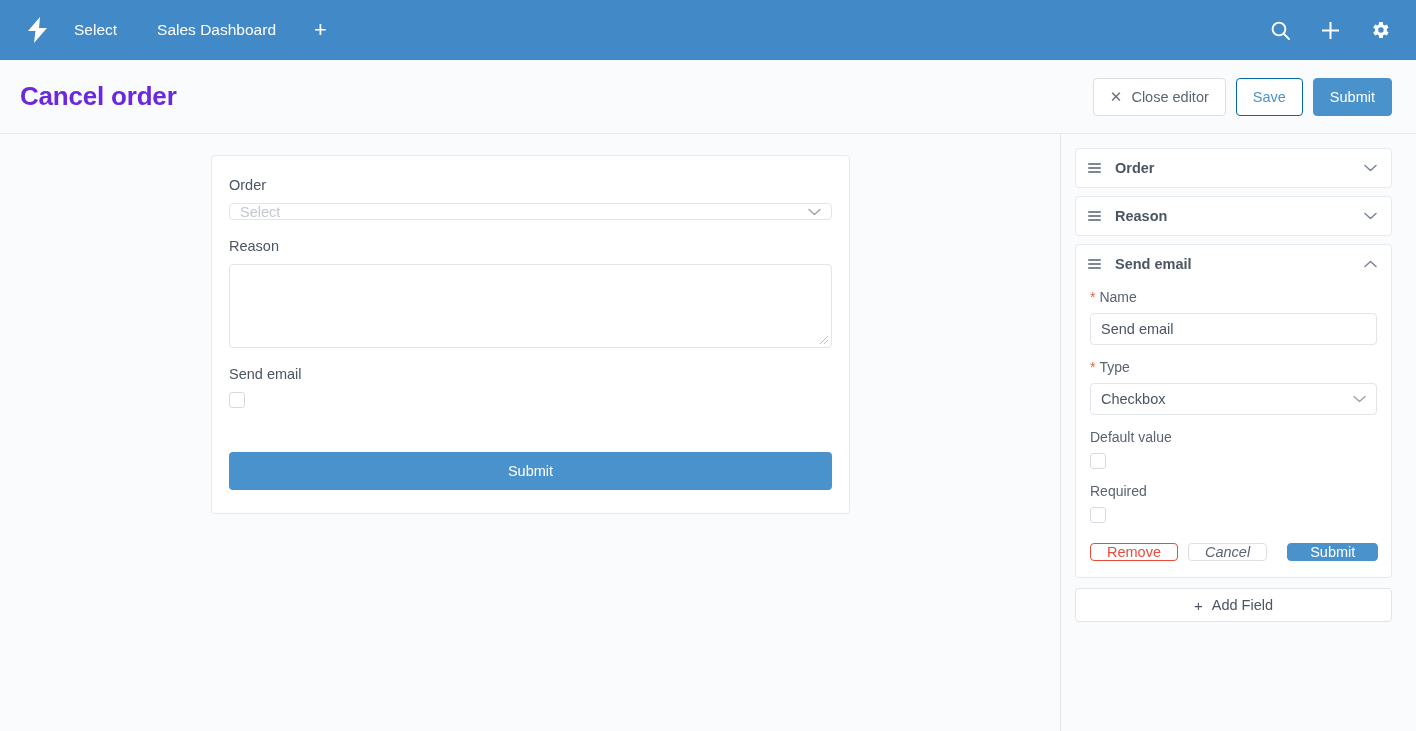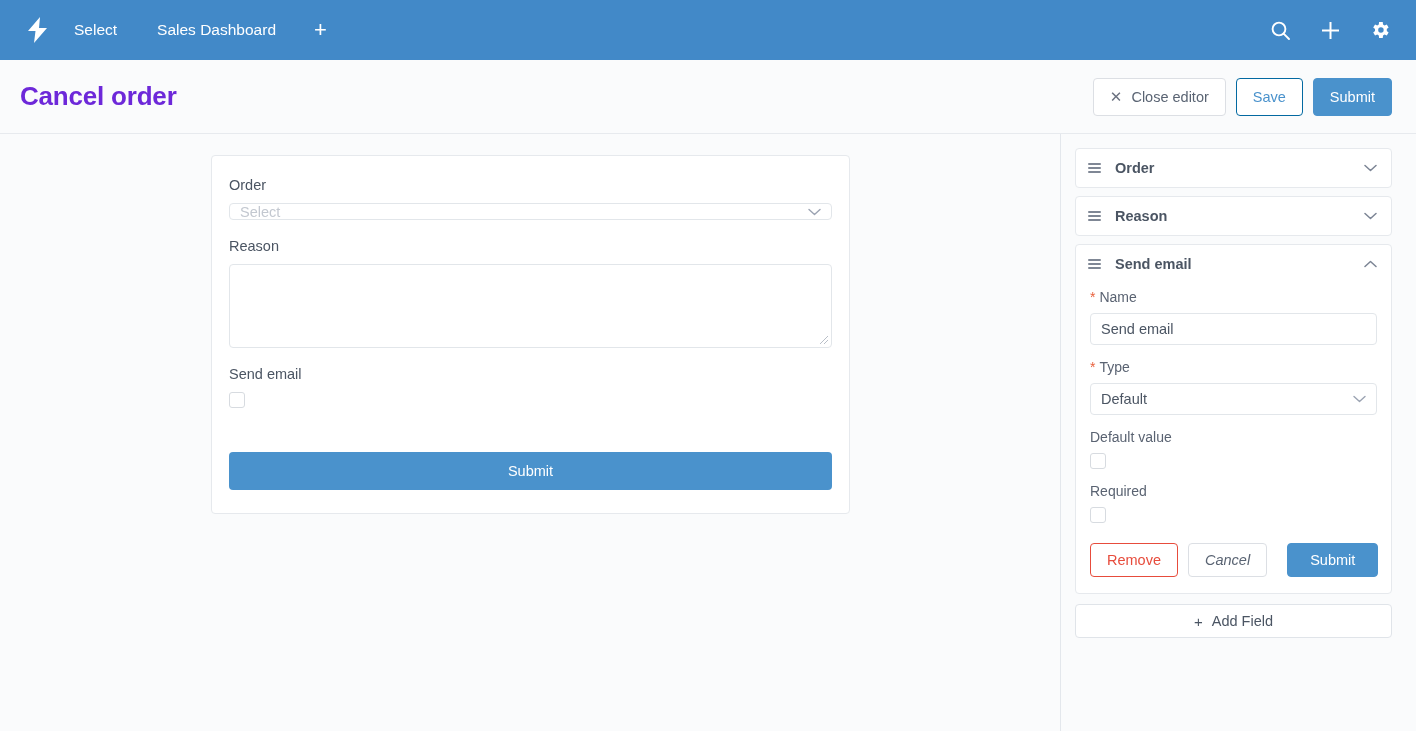--- a/index.html
+++ b/index.html
@@ -134,21 +134,21 @@
     background: #fff; display: flex; align-items: center; padding: 0 10px;
     font-size: 14.5px; color: #4b5563; cursor: text;
   }
   .pf-select {
     height: 32px; border: 1px solid #e2e6ea; border-radius: 4px;
     background: #fff; display: flex; align-items: center; padding: 0 10px;
     cursor: pointer;
   }
   .pf-select span.v { flex: 1 1 auto; font-size: 14.5px; color: #4b5563; }
   .pf-actions { display: flex; align-items: center; margin-top: 20px; gap: 10px; }
-  .btn-sm { height: 34px; font-size: 14.5px; padding: 0 16px; border-radius: 4px;
+  .btn-sm { height: 18px; font-size: 14.5px; padding: 0 16px; border-radius: 4px;
             display: inline-flex; align-items: center; justify-content: center; cursor: pointer; }
   .btn-remove { background: #fff; border: 1px solid #e74c3c; color: #e74c3c; }
   .btn-cancel { background: #fff; border: 1px solid #dcdfe4; color: #5a6473; font-style: italic; }
   .pf-spacer { flex: 1 1 auto; }
   .btn-submit-sm { background: #4a92cc; border: 1px solid #4a92cc; color: #fff; padding: 0 22px; }
 
   .add-field {
     margin-top: 10px; height: 34px;
     background: #fff; border: 1px solid #e0e4e9; border-radius: 4px;
     display: flex; align-items: center; justify-content: center;
@@ -298,21 +298,21 @@
             <span class="req-star">*</span><span>Name</span>
           </span>
           <div class="pf-input">Send email</div>
         </div>
 
         <div class="pf">
           <span class="pf-label">
             <span class="req-star">*</span><span>Type</span>
           </span>
           <div class="pf-select">
-            <span class="v">Default</span>
+            <span class="v">Checkbox</span>
             <span class="chev">
               <svg width="13" height="8" viewBox="0 0 13 8" aria-hidden="true">
                 <polyline points="1,1.5 6.5,6.5 12,1.5" fill="none" stroke="#9ba3b2" stroke-width="1.4" stroke-linecap="round" stroke-linejoin="round"></polyline>
               </svg>
             </span>
           </div>
         </div>
 
         <div class="pf">
           <span class="pf-label">Default value</span>

